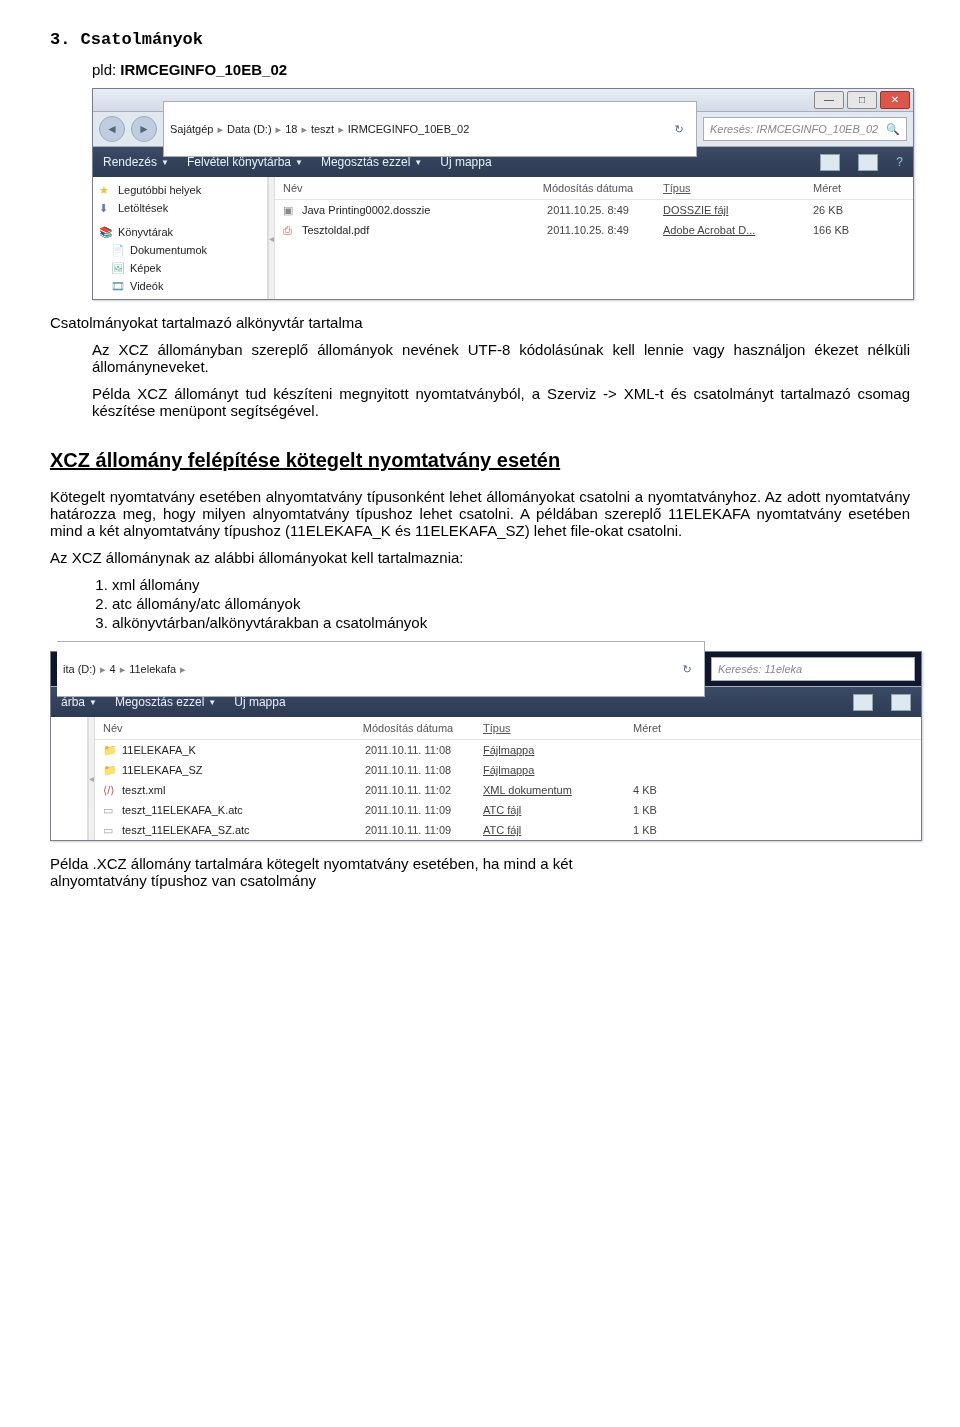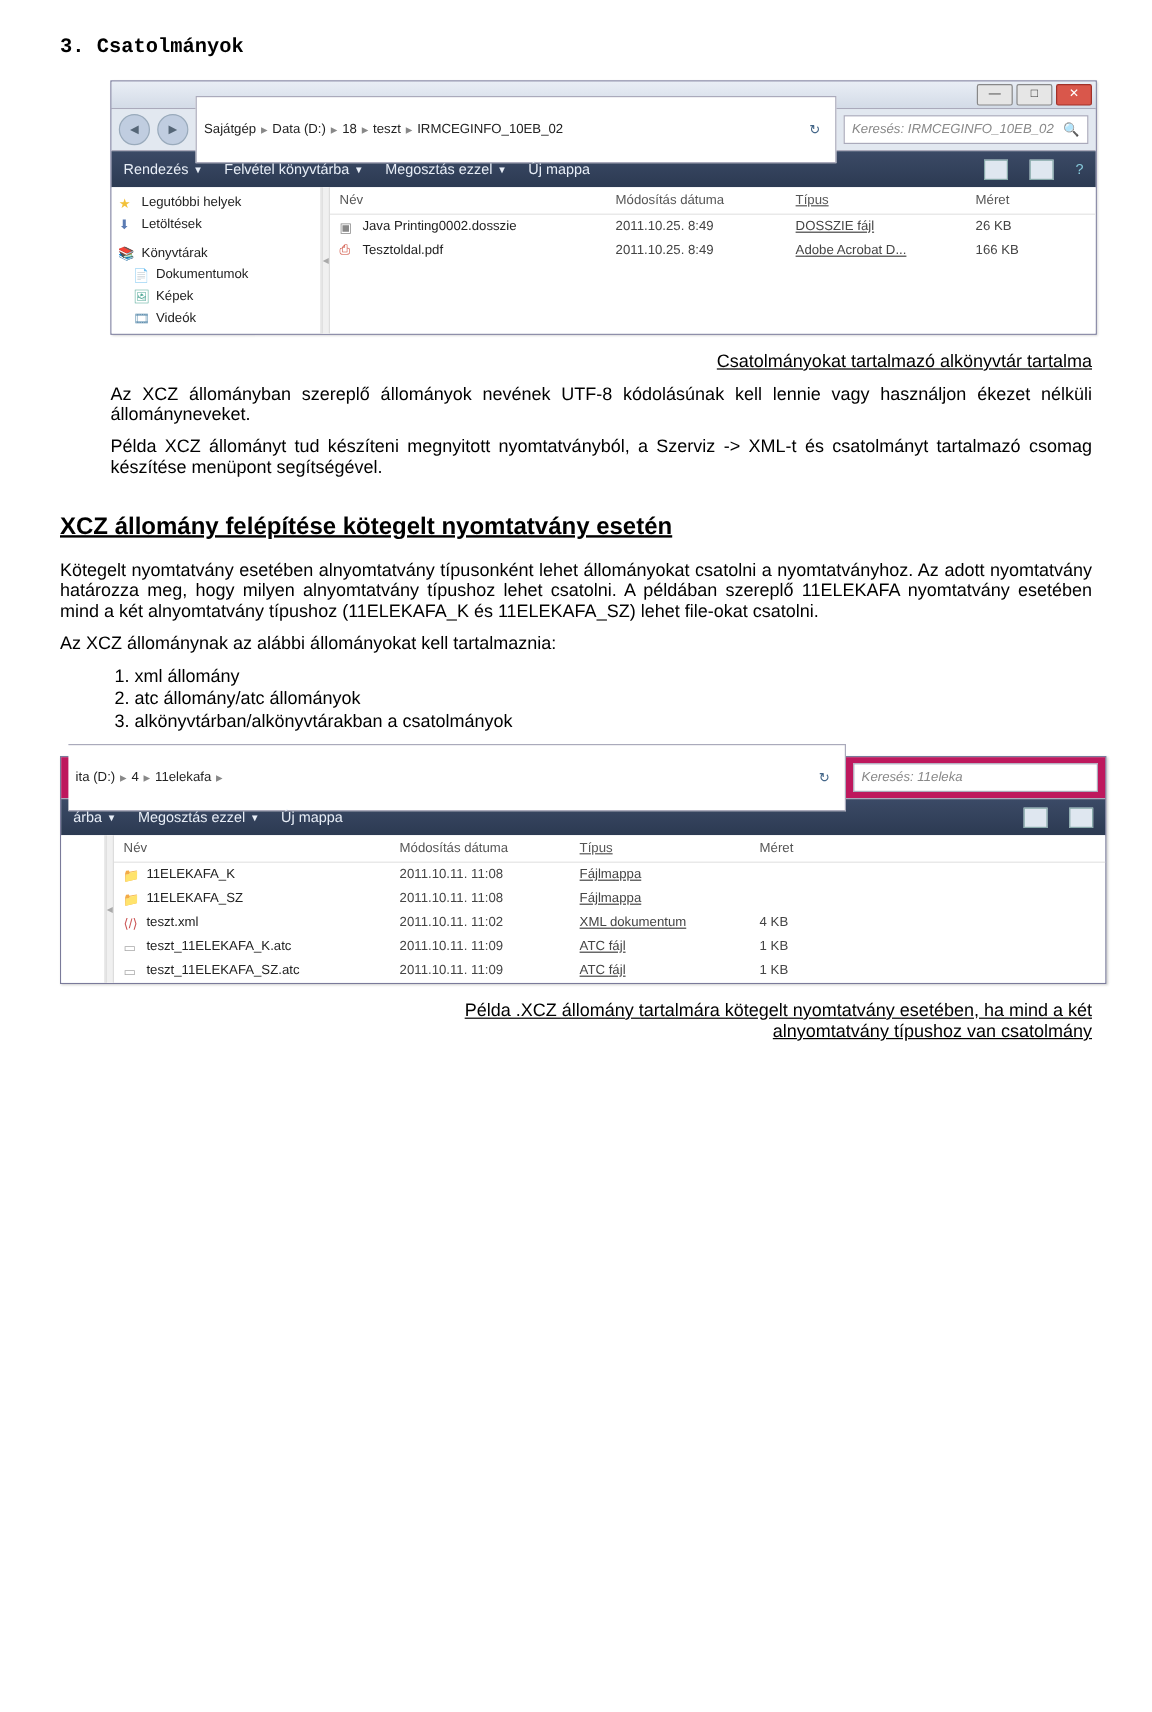--- a/index.html
+++ b/index.html
@@ -23,21 +23,21 @@
   }
   .p { margin: 10px 0; }
   .p-justify { text-align: justify; }
   b { font-weight: bold; }
   .h-mid {
     font-size: 20px;
     font-weight: bold;
     text-decoration: underline;
     margin: 30px 0 16px 0;
   }
-  .center { text-align: right; text-decoration: underline; }
+  .center { text-align: left; }
   ol { margin: 10px 0 20px 42px; padding-left: 20px; }
   ol li { margin: 2px 0; }
 
   
   .explorer-window {
     border: 1px solid #7a7a9a;
     background: #e5eaf0;
     font-family: "Segoe UI", Arial, sans-serif;
     font-size: 12px;
     color: #333;
@@ -198,21 +198,21 @@
   }
   .list-head {
     display: flex;
     height: 22px;
     align-items: center;
     border-bottom: 1px solid #e4e4e4;
     font-size: 11px;
     color: #555;
   }
   .col-nev { width: 230px; padding-left: 8px; }
-  .col-mod { width: 150px; }
+  .col-mod { width: 150px; text-align: center; }
   .col-tip { width: 150px; text-decoration: underline; }
   .col-mer { width: 80px; text-align: left; padding-right: 20px; }
   .list-row {
     display: flex;
     height: 20px;
     align-items: center;
     font-size: 11px;
     color: #444;
   }
   .list-row .col-nev {
@@ -221,20 +221,23 @@
     align-items: center;
     gap: 5px;
   }
 </style>
 </head>
 <body>
 
 <div class="h-sec">3. Csatolmányok</div>
 
 <div class="indent">
+  <div class="p" style="margin-top:-6px">
+    <span>pld: </span><b>IRMCEGINFO_10EB_02</b>
+  </div>
 </div>
 
 <div class="indent">
 <div class="explorer-window" style="width:820px">
   <div class="titlebar">
     <span class="tbtn">—</span>
     <span class="tbtn">□</span>
     <span class="tbtn close">✕</span>
   </div>
   <div class="addrbar">
@@ -348,21 +351,21 @@
 <div class="p p-justify">Kötegelt nyomtatvány esetében alnyomtatvány típusonként lehet állományokat csatolni a nyomtatványhoz. Az adott nyomtatvány határozza meg, hogy milyen alnyomtatvány típushoz lehet csatolni. A példában szereplő 11ELEKAFA nyomtatvány esetében mind a két alnyomtatvány típushoz (11ELEKAFA_K és 11ELEKAFA_SZ) lehet file-okat csatolni.</div>
 <div class="p">Az XCZ állománynak az alábbi állományokat kell tartalmaznia:</div>
 
 <ol>
   <li>xml állomány</li>
   <li>atc állomány/atc állományok</li>
   <li>alkönyvtárban/alkönyvtárakban a csatolmányok</li>
 </ol>
 
 <div class="explorer-window" style="width:870px">
-  <div class="addrbar" style="background:#be185d">
+  <div class="addrbar" style="background:#0f172a">
     <div class="crumbs" style="border-left:none">
       <span>ita (D:)</span>
         <span class="sep">▸</span>
       <span>4</span>
         <span class="sep">▸</span>
       <span>11elekafa</span>
         <span class="sep">▸</span>
       <span class="reload-btn" style="margin-left:auto">↻</span>
     </div>
     <div class="search">

